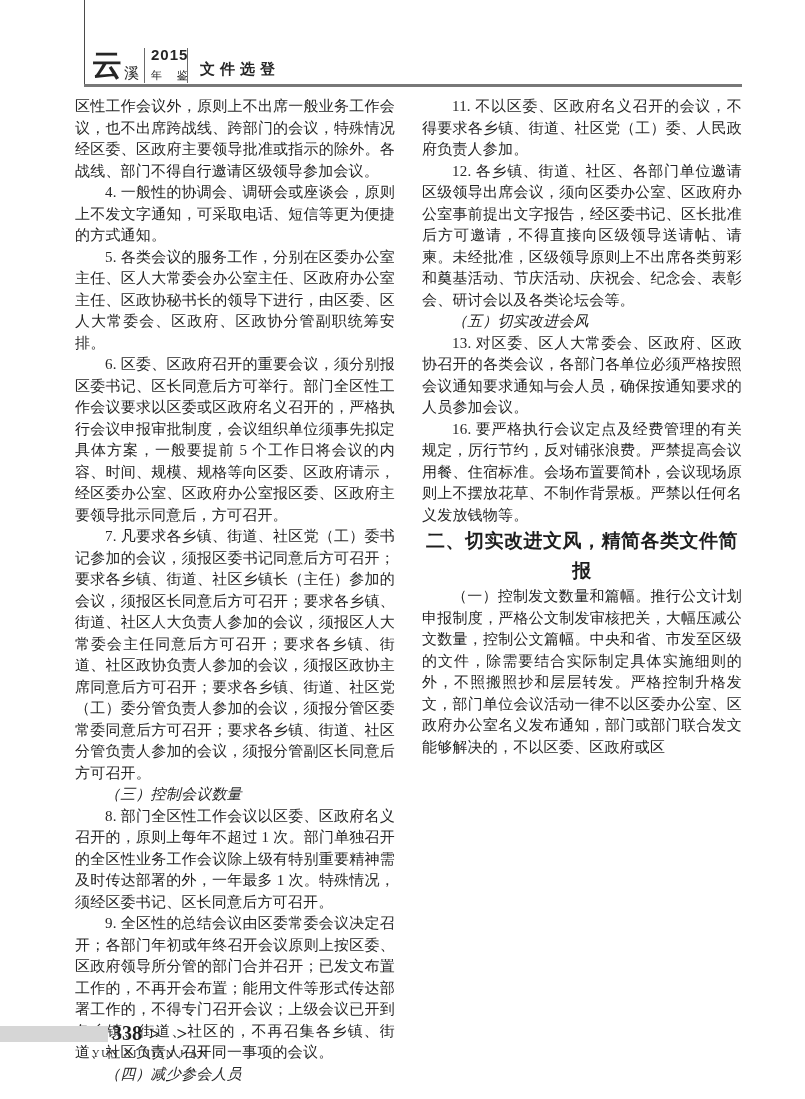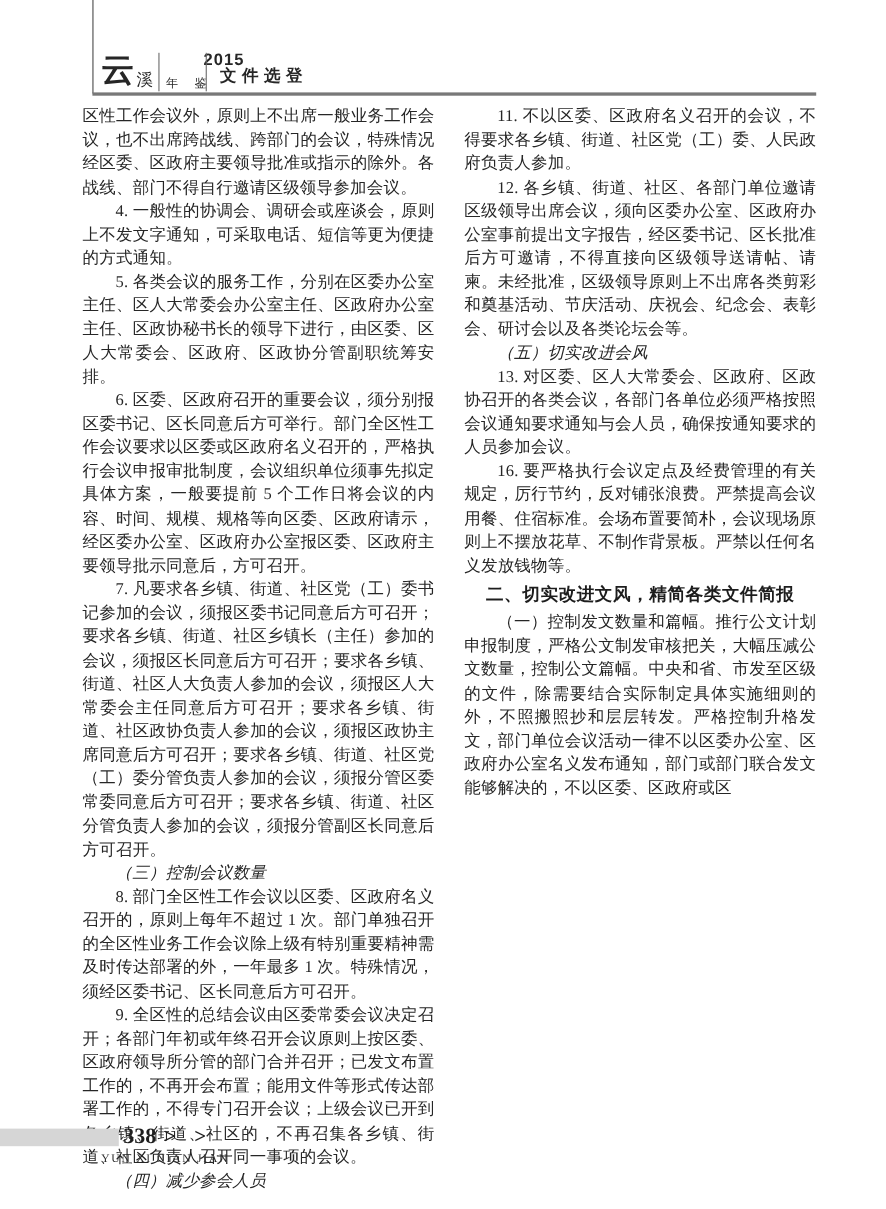--- a/index.html
+++ b/index.html
@@ -9,21 +9,21 @@
     background:#ffffff;
     overflow:hidden;
     font-family:"Liberation Serif","DejaVu Serif",serif;
     color:#262626;
   }
   
   .header-vline{position:absolute;left:84px;top:0;width:1px;height:85px;background:#4a4a4a;}
   .logo-yun{position:absolute;left:92px;top:50px;font-size:30px;font-weight:bold;line-height:1;}
   .logo-xi{position:absolute;left:124px;top:66px;font-size:15px;line-height:1;}
   .logo-div1{position:absolute;left:144px;top:48px;width:1px;height:35px;background:#6a6a6a;}
-  .logo-year{position:absolute;left:151px;top:46px;font-size:15px;font-weight:bold;font-family:"Liberation Sans",sans-serif;letter-spacing:1px;margin-left:34px;}
+  .logo-year{position:absolute;left:151px;top:46px;font-size:15px;font-weight:bold;font-family:"Liberation Sans",sans-serif;letter-spacing:1px;}
   .logo-yearlabel{position:absolute;left:151px;top:68px;font-size:11px;letter-spacing:6px;}
   .logo-div2{position:absolute;left:187px;top:48px;width:1px;height:35px;background:#6a6a6a;}
   .section-title{position:absolute;left:200px;top:60px;font-size:15px;font-weight:bold;letter-spacing:5px;font-family:"Liberation Sans",sans-serif;}
   .header-rule{position:absolute;left:84px;top:84px;width:658px;height:3px;background:#787878;}
   
   .columns{
     position:absolute;left:75px;top:96px;width:667px;
     display:flex;gap:27px;
   }
   .col{width:320px;}
@@ -32,21 +32,21 @@
     font-size:15px;line-height:21.5px;
     text-align:justify;text-justify:inter-character;
     letter-spacing:0.2px;
   }
   .col p.indent{text-indent:2em;}
   .col p.cont{text-indent:0;}
   .col p.sub{text-indent:2em;font-style:italic;}
   .col p.heading{
     text-indent:0;text-align:center;
     font-family:"Liberation Sans","DejaVu Sans",sans-serif;
-    font-weight:bold;font-size:16px;line-height:30px;
+    font-weight:bold;font-size:19px;line-height:30px;
     letter-spacing:0.5px;color:#1d1d1d;
   }
   
   .footer-bar{position:absolute;left:0;top:1026px;width:108px;height:16px;background:#d6d6d6;}
   .page-number{position:absolute;left:112px;top:1022px;font-size:20px;font-weight:bold;color:#1f1f1f;}
   .page-number .marks{letter-spacing:6px;margin-left:7px;font-size:19px;}
   .romanization{position:absolute;left:92px;top:1048px;font-size:10.5px;letter-spacing:1.6px;color:#2c2c2c;}
 </style>
 </head>
 <body>

